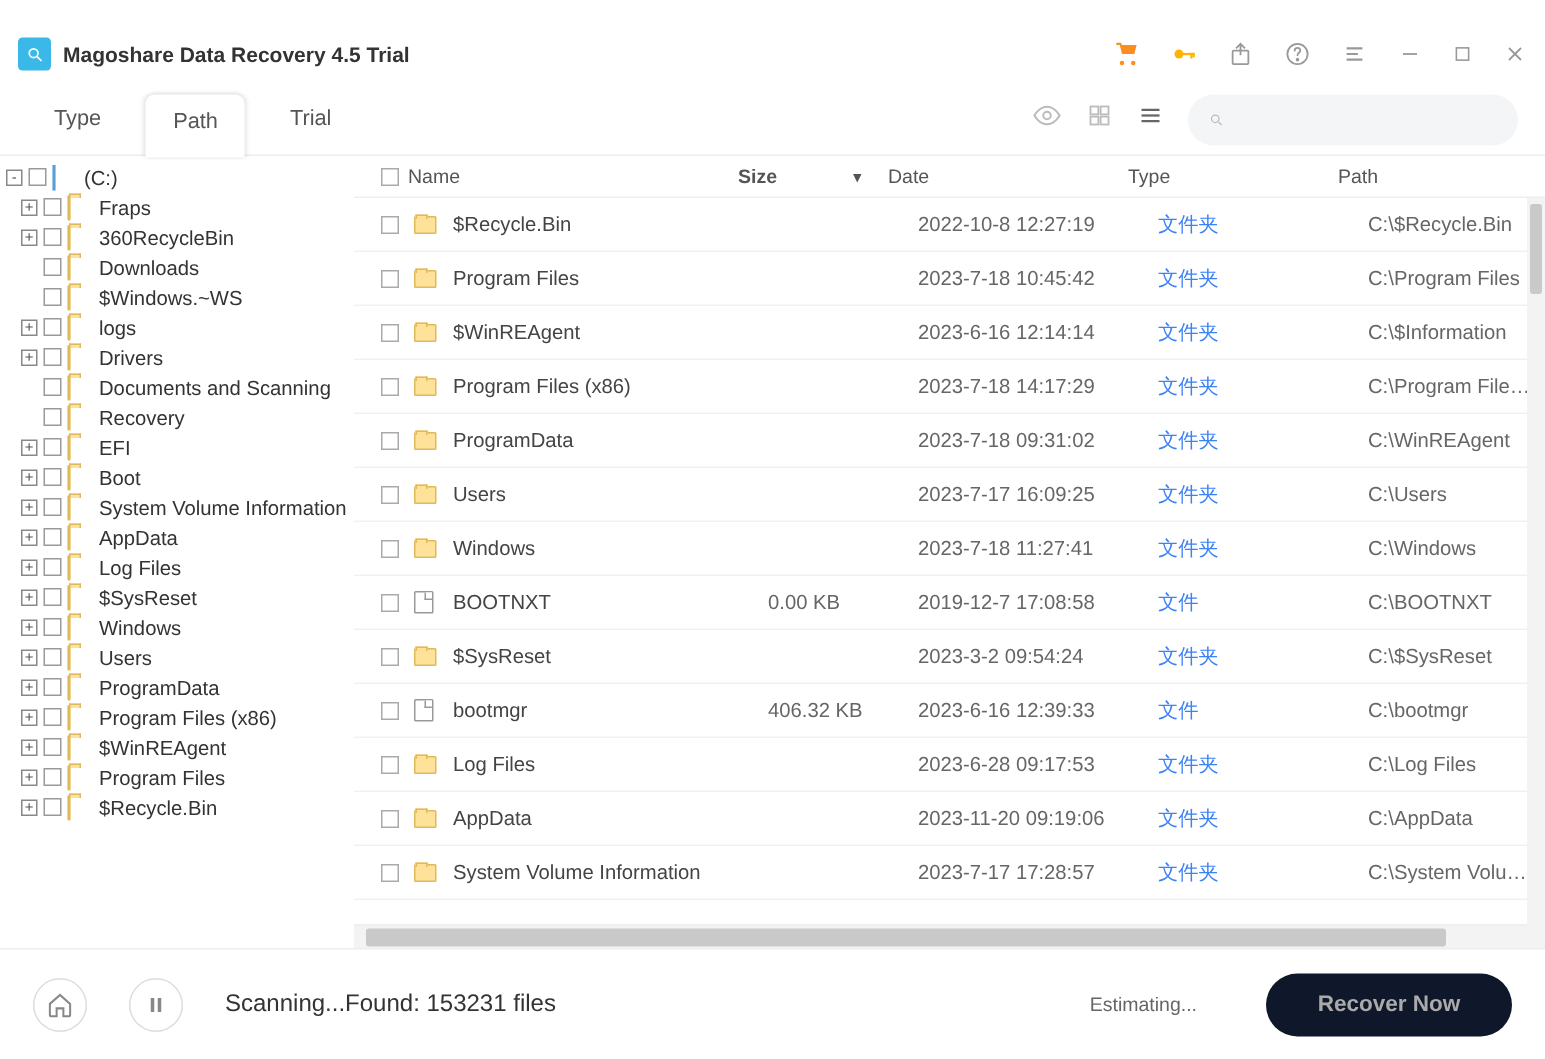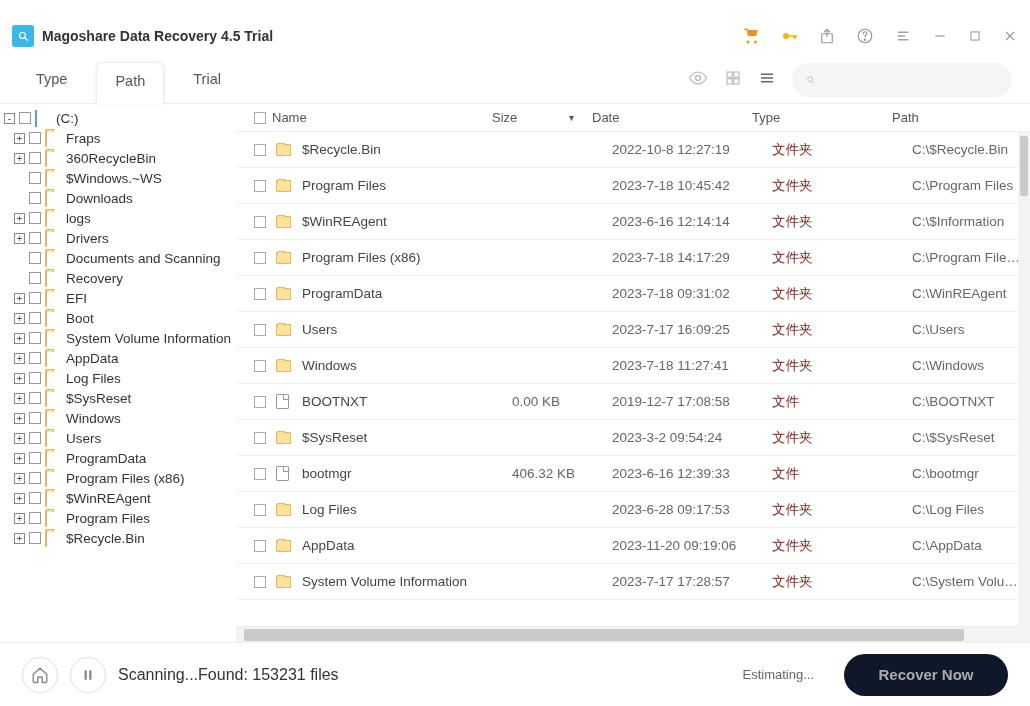--- a/index.html
+++ b/index.html
@@ -38,45 +38,45 @@
 .folder::before { content:''; position:absolute; top:-2px; left:0; width:6px;height:2px;background:#ffe29a;border:.5px solid #dfb95a; border-bottom:none;}
 .drive { width:16px;height:12px; background:#c7e5ff; border:.5px solid #5a9fd4;}
 .tree-label { margin-left: 3px; }
 
 
 .content { flex: 1; display: flex; flex-direction: column; overflow: hidden; position:relative;}
 .header-row { height: 28px; display: flex; align-items: center; border-bottom: 1px solid #eee; font-size: 13px; color: #555; padding-left: 18px; }
 .hc { display:flex; align-items:center; gap:6px;}
 .hc-check{width:12px;height:12px;border:1px solid #aaa;}
 .col-name { width: 238px; text-align: right; }
-.col-size { width: 100px; text-align:center; position:relative;}
+.col-size { width: 100px; text-align:center; position:relative;font-weight:bold;}
 .col-size .sort{position:absolute; right:18px; font-size:10px;}
 .col-date { width: 160px; }
 .col-type { width: 140px; }
 .col-path { flex: 1; }
 
 .rows { flex: 1; overflow-y: auto; overflow-x:auto; }
 .row { height: 36px; display: flex; align-items: center; padding-left: 18px; border-bottom: 1px solid #f1f1f1; font-size: 13.5px; color: #444; }
 .row .cb { width:12px;height:12px;border:1px solid #aaa; margin-right:10px; flex-shrink:0;}
 .row .ricon { width:18px;height:16px; margin-right:8px; display:flex;align-items:center;}
 .file-ic { width:13px;height:15px;border:1px solid #999;background:#fff; border-radius:1px; position:relative;}
 .file-ic::after{content:'';position:absolute;top:0;right:0;width:4px;height:4px;background:#fff;border-left:1px solid #999;border-bottom:1px solid #999;}
 .r-name { width: 210px; }
 .r-size { width: 100px; color:#666;}
 .r-date { width: 160px; color:#666;}
-.r-type { width: 140px; color:#7f1d1d; }
+.r-type { width: 140px; color:#3b82f6; }
 .r-path { flex:1; color:#666; overflow:hidden; text-overflow:ellipsis; white-space:nowrap; padding-right:8px;}
 
 .hscroll { height:16px; background:#f3f3f3; border-top:1px solid #eee; position:relative;}
 .hscroll .thumb{position:absolute;left:8px;top:2px;height:12px;width:720px;background:#c9c9c9;border-radius:2px;}
 .vscroll{position:absolute;right:0;top:28px;bottom:0;width:12px;background:#f3f3f3;}
 .vscroll .thumb{position:absolute;top:4px;left:2px;width:8px;height:60px;background:#c9c9c9;border-radius:2px;}
 
 
-.bottombar { height: 64px; border-top: 1px solid #eee; display: flex; align-items: center; padding: 0 22px; gap: 12px; }
+.bottombar { height: 74px; border-top: 1px solid #eee; display: flex; align-items: center; padding: 0 22px; gap: 28px; }
 .bb-btn { width: 36px; height: 36px; border-radius: 50%; border: 1px solid #ddd; display: flex; align-items: center; justify-content: center; color: #888; cursor:pointer; background:#fff;}
 .status { font-size: 16px; color: #333; }
 .est { font-size: 13px; color: #666; margin-left:auto; margin-right:18px;}
 .recover { width: 164px; height: 42px; border-radius: 21px; background: #0f172a; color: #aaa; font-size: 15px; font-weight:600; display:flex;align-items:center;justify-content:center; cursor:not-allowed;}
 </style>
 </head>
 <body>
 
 <div class="titlebar">
   <div class="logo">
@@ -191,28 +191,28 @@
         <span class="tree-exp">+</span>
         <span class="tree-cb"></span>
         <span class="tree-icon"><span class="folder"></span></span>
         <span class="tree-label">360RecycleBin</span>
       </div>
       <div class="tree-row">
         <span style="width: 10px; flex-shrink: 0;"></span>
         <span class="tree-spacer"></span>
         <span class="tree-cb"></span>
         <span class="tree-icon"><span class="folder"></span></span>
+        <span class="tree-label">Downloads</span>
+      </div>
+      <div class="tree-row">
+        <span style="width: 10px; flex-shrink: 0;"></span>
+        <span class="tree-spacer"></span>
+        <span class="tree-cb"></span>
+        <span class="tree-icon"><span class="folder"></span></span>
         <span class="tree-label">$Windows.~WS</span>
-      </div>
-      <div class="tree-row">
-        <span style="width: 10px; flex-shrink: 0;"></span>
-        <span class="tree-spacer"></span>
-        <span class="tree-cb"></span>
-        <span class="tree-icon"><span class="folder"></span></span>
-        <span class="tree-label">Downloads</span>
       </div>
       <div class="tree-row">
         <span style="width: 10px; flex-shrink: 0;"></span>
         <span class="tree-exp">+</span>
         <span class="tree-cb"></span>
         <span class="tree-icon"><span class="folder"></span></span>
         <span class="tree-label">logs</span>
       </div>
       <div class="tree-row">
         <span style="width: 10px; flex-shrink: 0;"></span>

